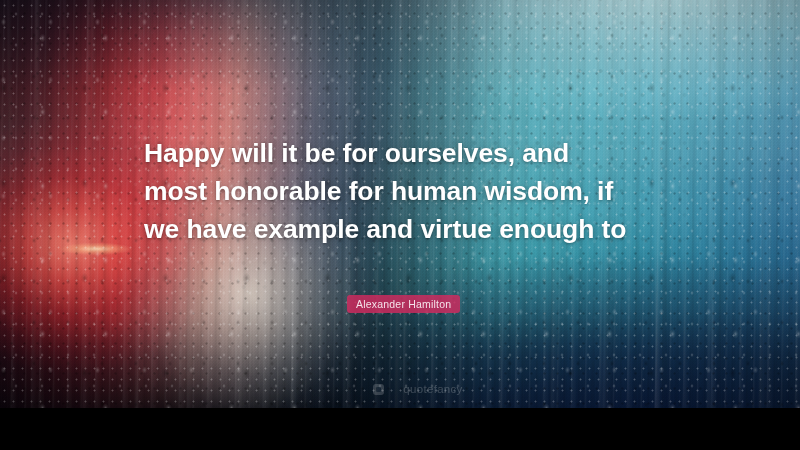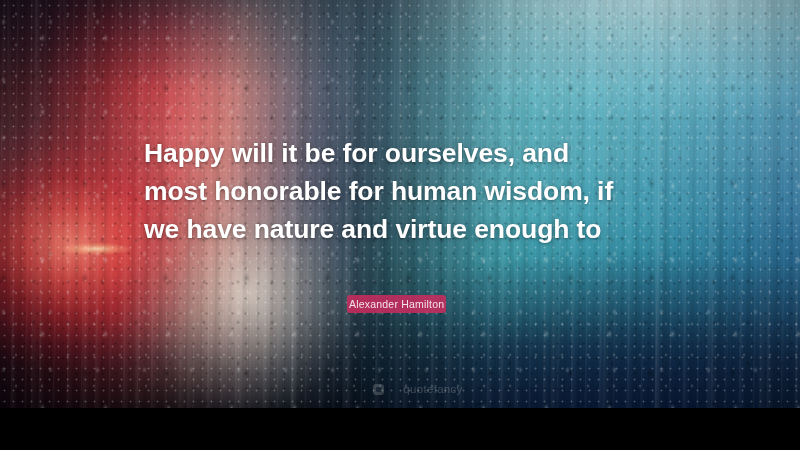--- a/index.html
+++ b/index.html
@@ -257,21 +257,21 @@
     text-shadow:
       0 1px 3px rgba(0,0,0,0.30),
       0 0 10px rgba(0,0,0,0.16);
   }
 
   #author-badge {
     position: absolute;
     left: 347px;
     top: 295px;
     height: 18px;
-    padding: 0 2px;
+    padding: 0 9px;
     display: flex;
     align-items: center;
     border-radius: 3px;
     background: rgba(214,41,95,0.80);
   }
 
   #author-name {
     color: #f4e2ea;
     font-size: 10.5px;
     font-weight: 400;
@@ -339,21 +339,21 @@
   <div class="drops" id="drops-clusters"></div>
 
   <div class="bg-layer" id="bg-grain"></div>
   <div class="bg-layer" id="bg-vignette"></div>
 
   <div id="content">
 
     <div id="quote-block">
       <div class="quote-line">Happy will it be for ourselves, and</div>
       <div class="quote-line">most honorable for human wisdom, if</div>
-      <div class="quote-line">we have nature and virtue enough to</div>
+      <div class="quote-line">we have example and virtue enough to</div>
     </div>
 
     <div id="author-badge">
       <span id="author-name">Alexander Hamilton</span>
     </div>
 
     <div id="watermark">
       <span id="watermark-logo"></span>
       <span id="watermark-text">quotefancy</span>
     </div>

